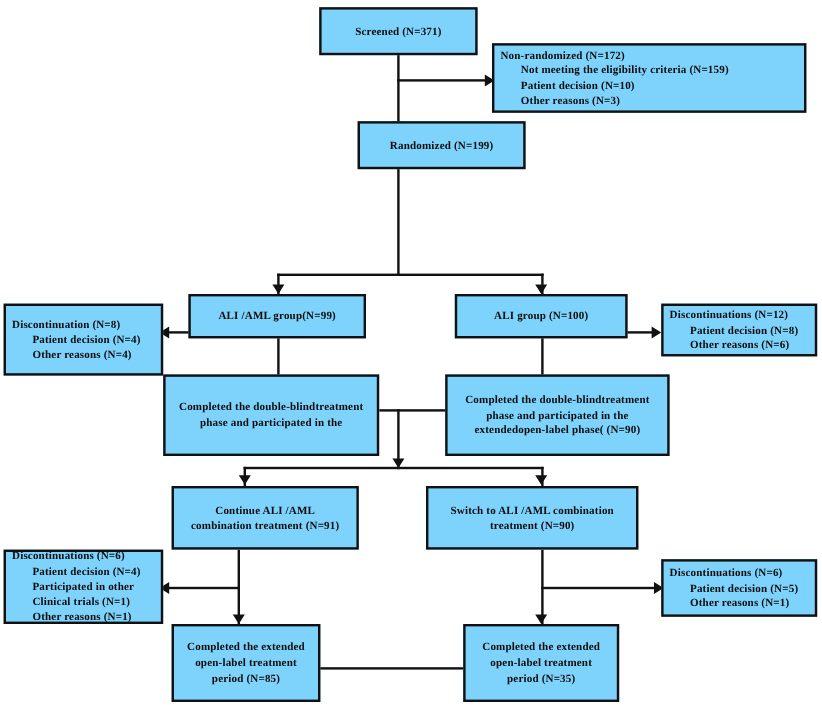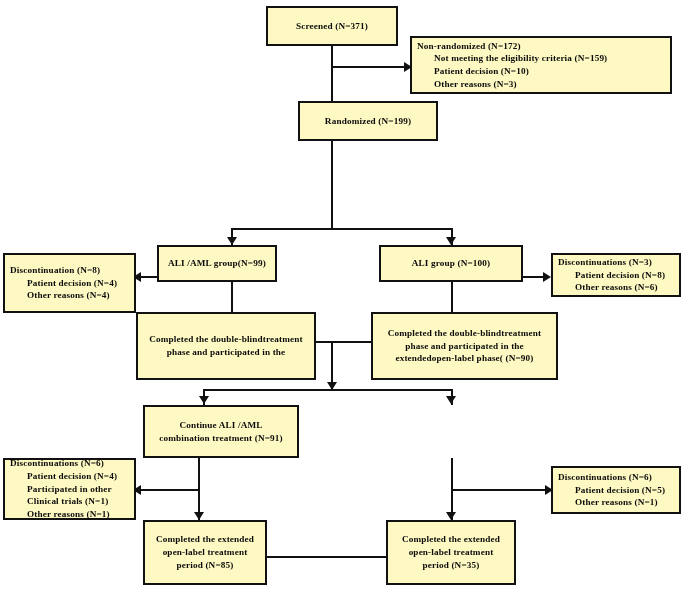--- a/index.html
+++ b/index.html
@@ -12,21 +12,21 @@
     width: 685px;
     height: 590px;
     background: #ffffff;
     font-family: "Liberation Serif", "DejaVu Serif", serif;
     overflow: hidden;
   }
   .box {
     position: absolute;
     box-sizing: border-box;
     border: 2.2px solid #111111;
-    background: #fef9c3;
+    background: #7dd3fc;
     display: flex;
     flex-direction: column;
     align-items: center;
     justify-content: center;
     text-align: center;
     font-weight: bold;
     font-size: 9.2px;
     line-height: 1.38;
     color: #0b0b0b;
     letter-spacing: 0.15px;
@@ -128,56 +128,60 @@
     <span class="ln">Non-randomized (N=172)</span>
     <span class="ln ind">Not meeting the eligibility criteria (N=159)</span>
     <span class="ln ind">Patient decision (N=10)</span>
     <span class="ln ind">Other reasons (N=3)</span>
   </div>
 
   <div class="box" style="left:266px; top:101px; width:140px; height:40px;margin-left:32px;">
     <span class="ln">Randomized (N=199)</span>
   </div>
 
-  <div class="box" style="left:157px; top:245px; width:120px; height:37px;">
+  <div class="box" style="left:157px; top:245px; width:148px; height:37px;">
     <span class="ln">ALI /AML group(N=99)</span>
   </div>
 
   <div class="box" style="left:379px; top:245px; width:144px; height:37px;">
     <span class="ln">ALI group (N=100)</span>
   </div>
 
   <div class="box left-align" style="left:3px; top:253px; width:133px; height:60px;">
     <span class="ln">Discontinuation (N=8)</span>
     <span class="ln ind">Patient decision (N=4)</span>
     <span class="ln ind">Other reasons (N=4)</span>
   </div>
 
   <div class="box left-align" style="left:551px; top:253px; width:130px; height:44px;">
-    <span class="ln">Discontinuations (N=3)</span>
+    <span class="ln">Discontinuations (N=12)</span>
     <span class="ln ind">Patient decision (N=8)</span>
     <span class="ln ind">Other reasons (N=6)</span>
   </div>
 
   <div class="box" style="left:136px; top:312px; width:180px; height:68px;">
     <span class="ln">Completed the double-blindtreatment</span>
     <span class="ln">phase and participated in the</span>
   </div>
 
   <div class="box" style="left:371px; top:312px; width:187px; height:68px;">
     <span class="ln">Completed the double-blindtreatment</span>
     <span class="ln">phase and participated in the</span>
     <span class="ln">extendedopen-label phase( (N=90)</span>
   </div>
 
   <div class="box" style="left:143px; top:405px; width:156px; height:53px;">
     <span class="ln">Continue ALI /AML</span>
     <span class="ln">combination treatment (N=91)</span>
   </div>
 
+  <div class="box" style="left:355px; top:405px; width:177px; height:53px;">
+    <span class="ln">Switch to ALI /AML combination</span>
+    <span class="ln">treatment (N=90)</span>
+  </div>
 
   <div class="box left-align" style="left:3px; top:458px; width:133px; height:62px;">
     <span class="ln">Discontinuations (N=6)</span>
     <span class="ln ind">Patient decision (N=4)</span>
     <span class="ln ind">Participated in other</span>
     <span class="ln ind">Clinical trials (N=1)</span>
     <span class="ln ind">Other reasons (N=1)</span>
   </div>
 
   <div class="box left-align" style="left:551px; top:466px; width:130px; height:48px;">

